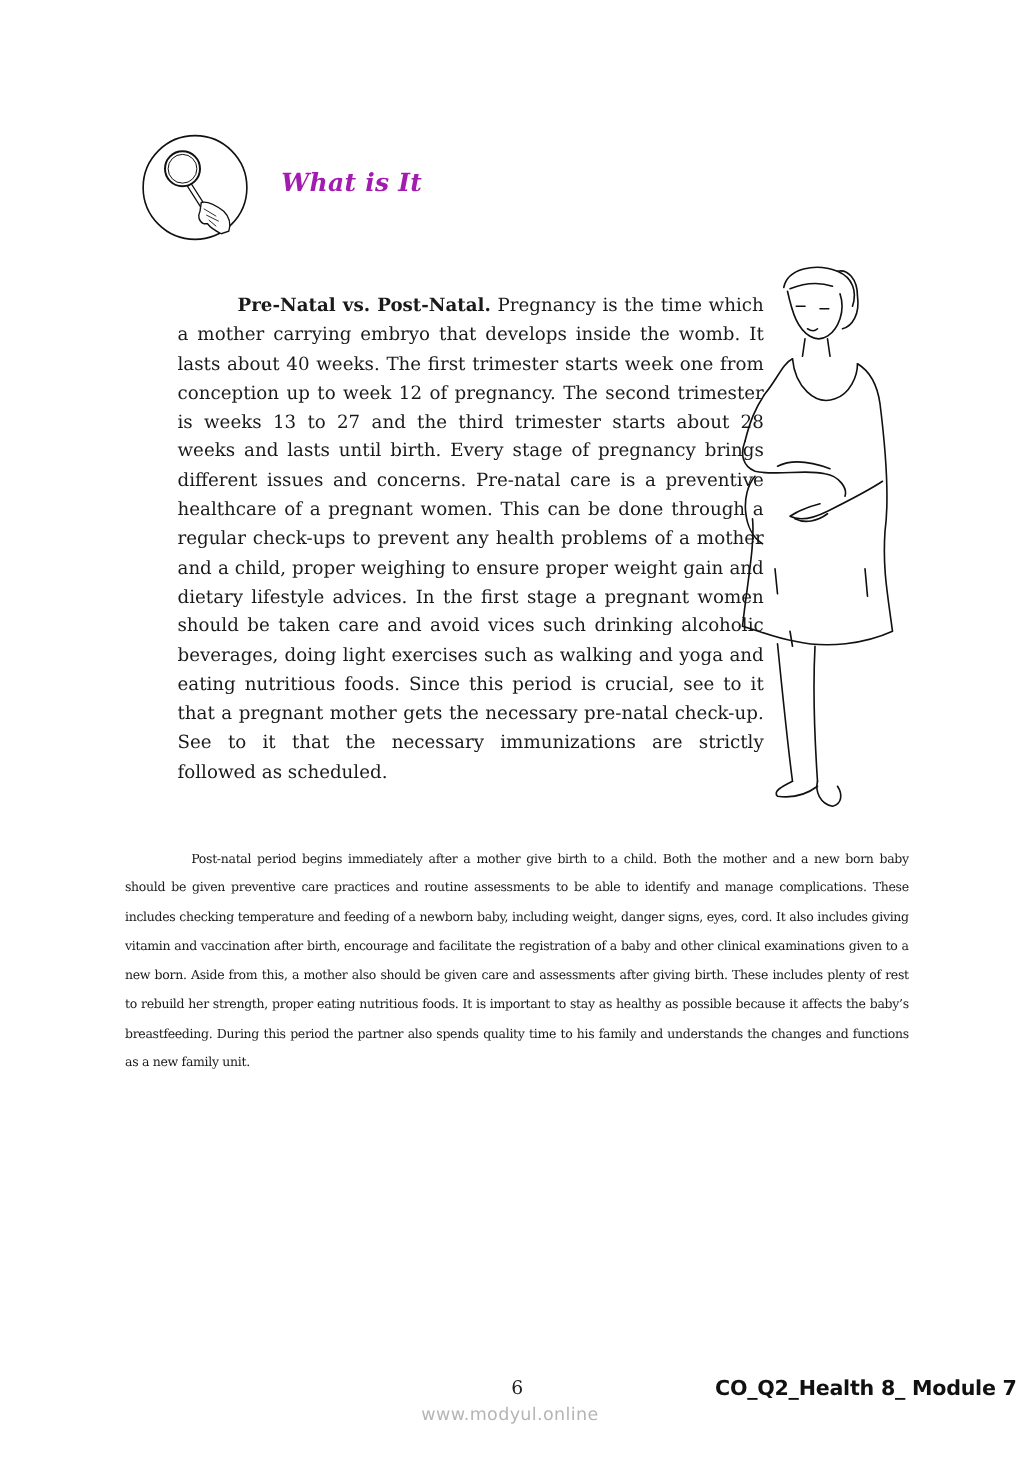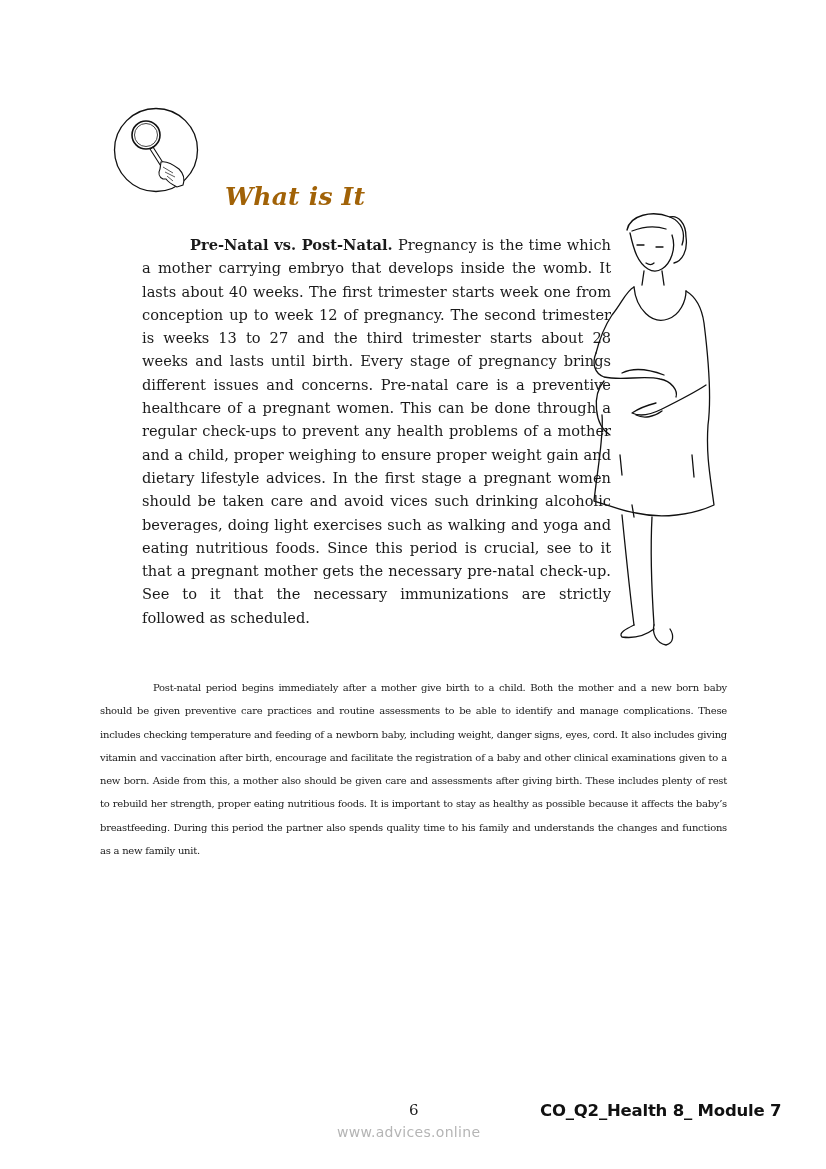--- a/index.html
+++ b/index.html
@@ -1,26 +1,26 @@
 <!DOCTYPE html>
 <html><head>
 <meta charset="utf-8">
 <style>
   html, body { margin: 0; padding: 0; background: #ffffff; }
   body { width: 826px; height: 1169px; position: relative; overflow: hidden; font-family: "DejaVu Serif", serif; color: #1a1a1a; }
   .icon-circle { position: absolute; left: 113px; top: 107px; width: 86px; height: 86px; }
-  .section-title { position: absolute; left: 225px; top: 134px; font-family: "DejaVu Serif", serif; font-weight: bold; font-style: italic; font-size: 25px; color: #a16207; letter-spacing: 0.2px; margin-top: 48px; }
+  .section-title { position: absolute; left: 225px; top: 134px; font-family: "DejaVu Serif", serif; font-weight: bold; font-style: italic; font-size: 20px; color: #a21caf; letter-spacing: 0.2px; }
   .para1 { position: absolute; left: 100px; top: 233px; width: 469px; font-size: 14.6px; line-height: 23.3px; text-align: justify; margin-left: 42px; }
   .para1 .lead { font-weight: bold; }
   .indent { display: inline-block; width: 48px; }
   .figure { position: absolute; left: 582px; top: 205px; width: 140px; height: 445px; }
   .para2 { position: absolute; left: 100px; top: 676px; width: 627px; font-size: 10px; line-height: 23.3px; text-align: justify; letter-spacing: -0.25px; }
   .indent2 { display: inline-block; width: 53px; }
   .page-num { position: absolute; left: 409px; top: 1101px; font-family: "DejaVu Serif", serif; font-size: 15px; color: #222; }
-  .module-code { position: absolute; left: 540px; top: 1101px; font-family: "DejaVu Sans", sans-serif; font-weight: bold; font-size: 16.5px; color: #111; letter-spacing: -0.2px; }
+  .module-code { position: absolute; left: 572px; top: 1101px; font-family: "DejaVu Sans", sans-serif; font-weight: bold; font-size: 16.5px; color: #111; letter-spacing: -0.2px; }
   .watermark { position: absolute; left: 337px; top: 1124px; font-family: "DejaVu Sans", sans-serif; font-size: 14px; color: #b5b5b5; letter-spacing: 0.3px; }
 </style>
 </head>
 <body>
 
 <div class="icon-circle">
   <svg width="86" height="86" viewBox="0 0 86 86">
     <circle cx="43" cy="43" r="41.5" fill="none" stroke="#111" stroke-width="1.3"></circle>
     <circle cx="33" cy="28" r="14" fill="none" stroke="#111" stroke-width="1.6"></circle>
     <circle cx="33" cy="28" r="11.5" fill="none" stroke="#111" stroke-width="0.8"></circle>
@@ -64,13 +64,13 @@
 
       <path d="M38 250 L40 270 M110 250 L112 272 M50 300 L52 312"></path>
     </g>
   </svg>
 </div>
 
 <div class="para2"><span class="indent2"></span><span>Post-natal period begins immediately after a mother give birth to a child. Both the mother and a new born baby should be given preventive care practices and routine assessments to be able to identify and manage complications. These includes checking temperature and feeding of a newborn baby, including weight, danger signs, eyes, cord. It also includes giving vitamin and vaccination after birth, encourage and facilitate the registration of a baby and other clinical examinations given to a new born. Aside from this, a mother also should be given care and assessments after giving birth. These includes plenty of rest to rebuild her strength, proper eating nutritious foods. It is important to stay as healthy as possible because it affects the baby’s breastfeeding. During this period the partner also spends quality time to his family and understands the changes and functions as a new family unit.</span></div>
 
 <div class="page-num">6</div>
 <div class="module-code">CO_Q2_Health 8_ Module 7</div>
-<div class="watermark">www.advices.online</div>
+<div class="watermark">www.modyul.online</div>
 
 </body></html>

